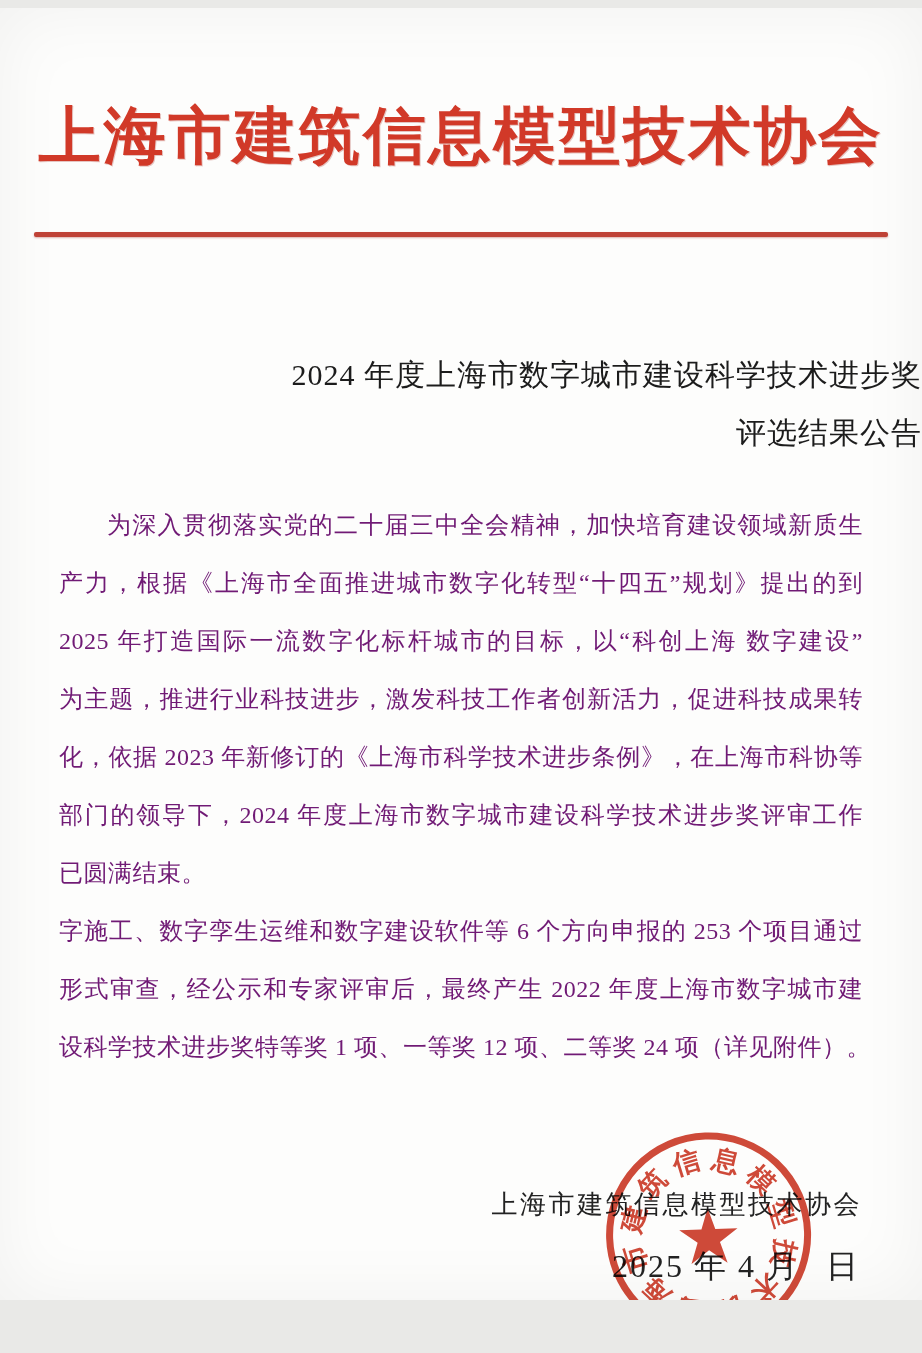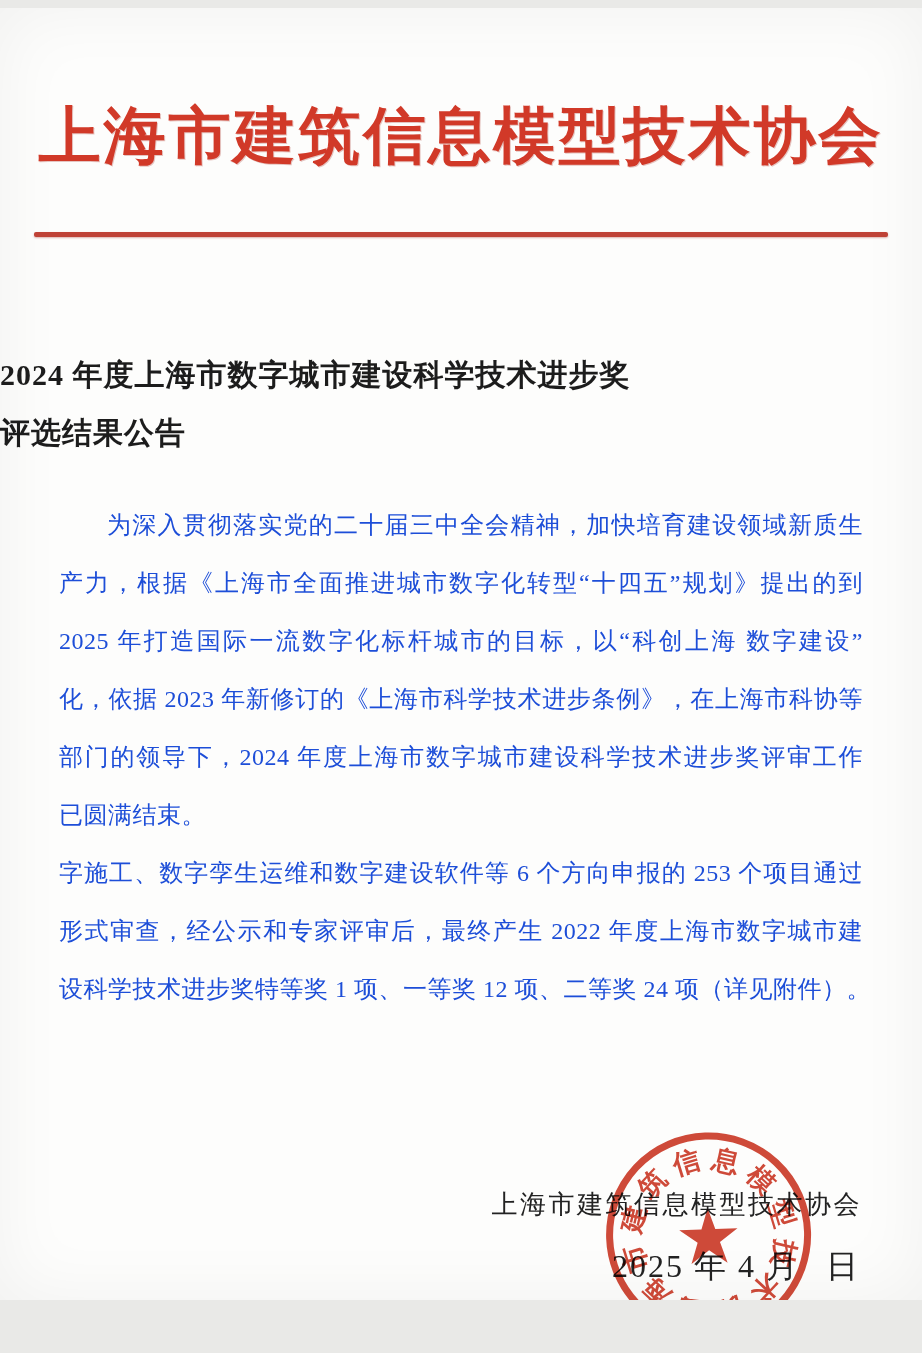--- a/index.html
+++ b/index.html
@@ -22,26 +22,26 @@
     white-space:nowrap;
   }
   .rule{
     position:absolute;top:224px;left:34px;width:854px;height:5px;
     background:var(--rule-red);
     border-radius:2px;
     box-shadow:0 1px 2px rgba(160,40,30,0.35);
   }
   .doc-title{
     position:absolute;top:338px;left:0;width:100%;
-    text-align:left;color:#1c1c1c;font-weight:700;
+    text-align:right;color:#1c1c1c;font-weight:400;
   }
   .doc-title .tline{font-size:30px;line-height:58px;letter-spacing:1px;}
   .body-block{
     position:absolute;top:488px;left:59px;width:804px;
-    font-size:24px;color:#1d4ed8;
+    font-size:24px;color:#701a75;
   }
   .bodyline{
     height:58px;line-height:58px;
     text-align:justify;text-align-last:justify;
     letter-spacing:0.5px;
     overflow:hidden;white-space:nowrap;
   }
   .bodyline.loose{text-align-last:left;white-space:normal;}
   .bodyline.indent{text-indent:2em;}
   .signature{
@@ -83,20 +83,21 @@
 
   <div class="doc-title">
     <div class="tline">2024 年度上海市数字城市建设科学技术进步奖</div>
     <div class="tline">评选结果公告</div>
   </div>
 
   <div class="body-block">
     <div class="bodyline indent">为深入贯彻落实党的二十届三中全会精神，加快培育建设领域新质生</div>
     <div class="bodyline">产力，根据《上海市全面推进城市数字化转型“十四五”规划》提出的到</div>
     <div class="bodyline">2025 年打造国际一流数字化标杆城市的目标，以“科创上海 数字建设”</div>
+    <div class="bodyline">为主题，推进行业科技进步，激发科技工作者创新活力，促进科技成果转</div>
     <div class="bodyline">化，依据 2023 年新修订的《上海市科学技术进步条例》，在上海市科协等</div>
     <div class="bodyline">部门的领导下，2024 年度上海市数字城市建设科学技术进步奖评审工作</div>
     <div class="bodyline loose">已圆满结束。</div>
     <div class="bodyline">字施工、数字孪生运维和数字建设软件等 6 个方向申报的 253 个项目通过</div>
     <div class="bodyline">形式审查，经公示和专家评审后，最终产生 2022 年度上海市数字城市建</div>
     <div class="bodyline">设科学技术进步奖特等奖 1 项、一等奖 12 项、二等奖 24 项（详见附件）。</div>
   </div>
 
   <div class="signature">上海市建筑信息模型技术协会</div>
 

